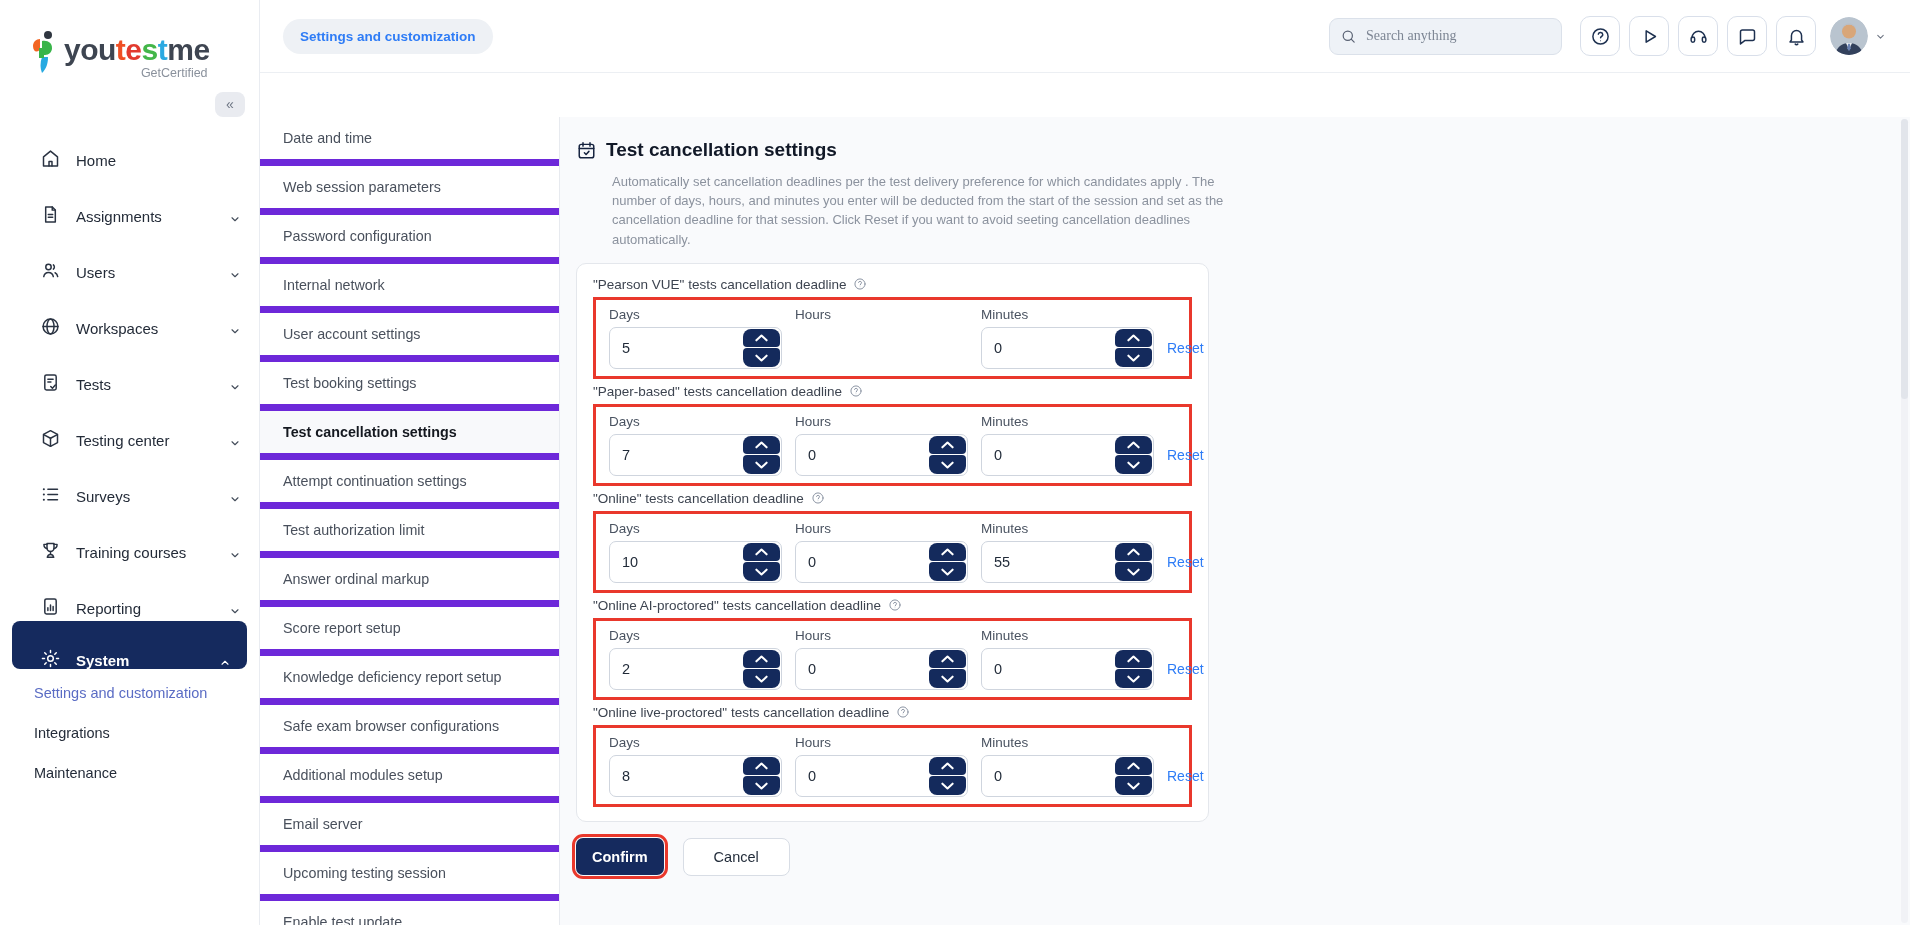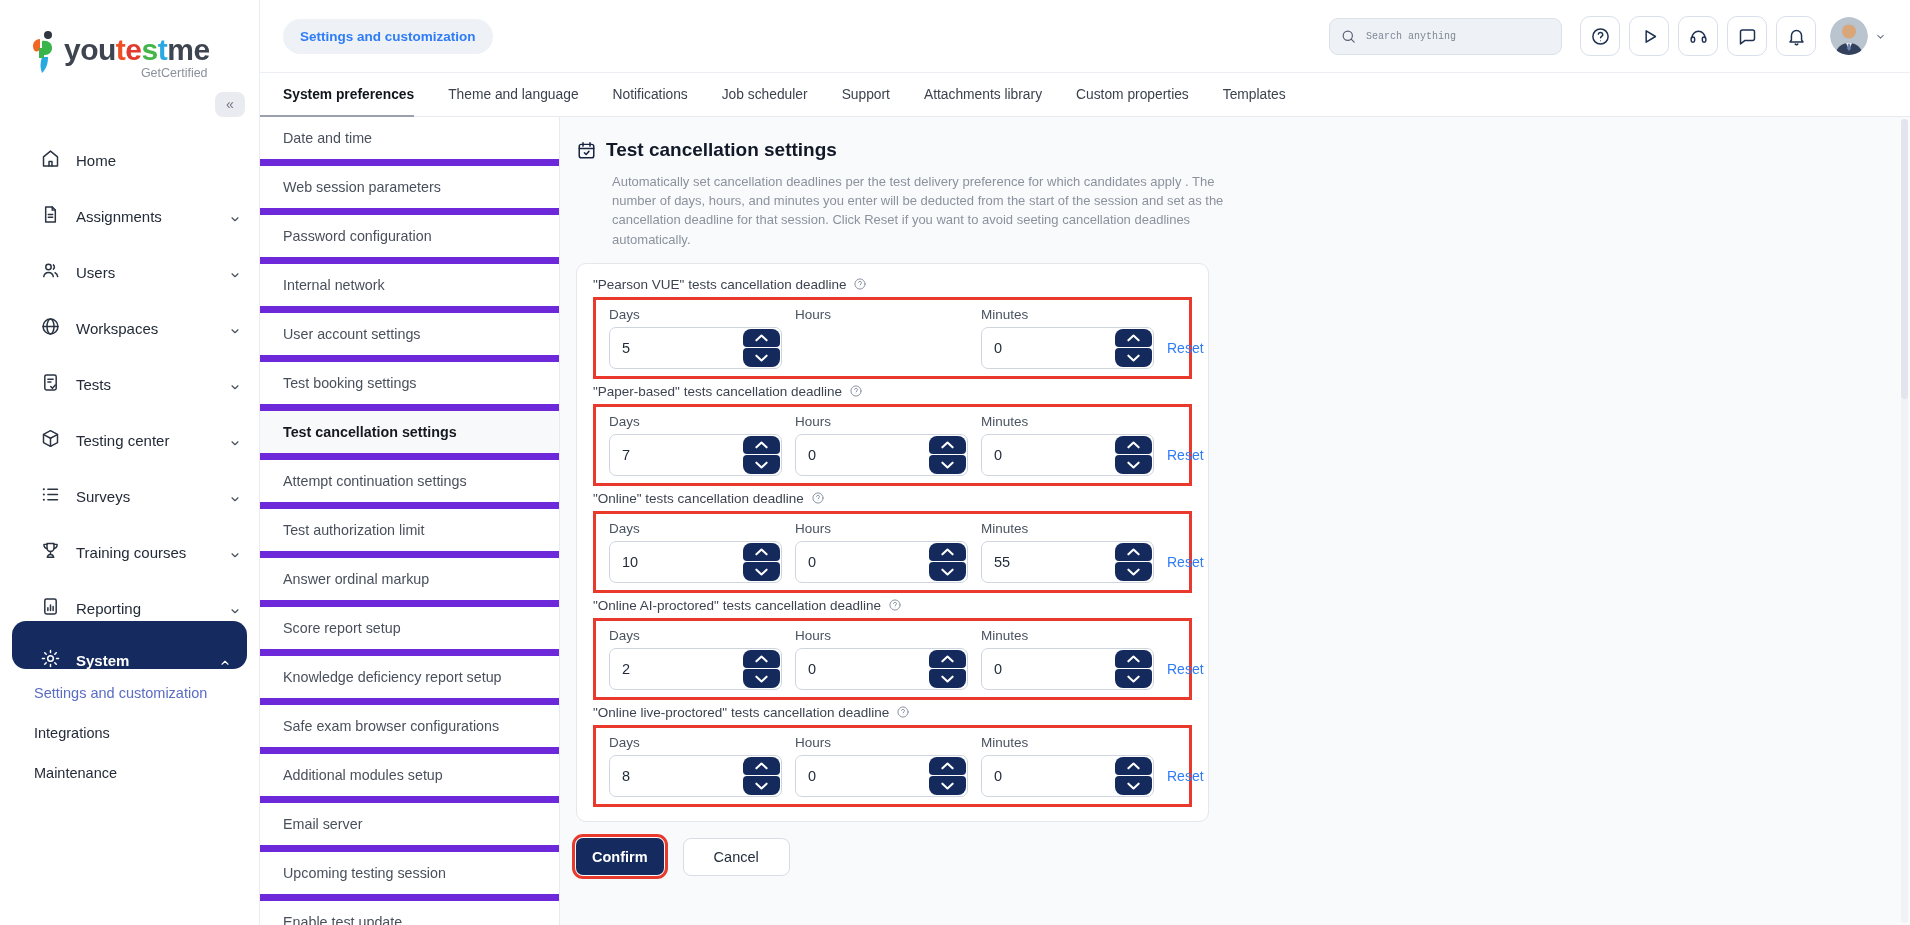--- a/index.html
+++ b/index.html
@@ -14,34 +14,34 @@
   .logo-mark { width:38px; height:50px; margin-top:4px; }
   .logo-text { font-size:30px; font-weight:700; letter-spacing:-0.5px; line-height:32px; }
   .logo-sub { font-size:12.5px; color:#8a919c; text-align:right; margin-top:0px; padding-right:2px; }
   .collapse-btn { position:absolute; right:14px; top:92px; width:30px; height:25px; background:#e9ebf0; color:#6e7684;
                   border:none; border-radius:8px; font-size:14px; line-height:25px; text-align:center; cursor:pointer; }
   .nav-item { height:56px; display:flex; align-items:flex-end; padding:0 18px 0 40px; cursor:pointer; color:#232b38; }
   .nav-icon { width:21px; height:21px; margin-right:15px; flex:0 0 auto; color:#2a3342; }
   .nav-icon svg, .ic svg { width:100%; height:100%; display:block; }
   .nav-label { font-size:15px; font-weight:500; }
   .nav-chev { width:12px; height:12px; margin-left:auto; color:#434c5a; }
-  .nav-item.active { margin:4px 12px; height:48px; border-radius:14px; background:#152a5e; color:#fff; padding:0 16px 0 28px; }
+  .nav-item.active { margin:4px 12px; height:48px; border-radius:8px; background:#152a5e; color:#fff; padding:0 16px 0 28px; }
   .nav-item.active .nav-icon, .nav-item.active .nav-chev { color:#fff; }
   .nav-item.active .nav-label { font-weight:700; }
   .nav-sub { height:40px; display:flex; align-items:center; padding-left:34px; font-size:14.5px; color:#242c39; cursor:pointer; }
   .nav-sub.active-sub { color:#5a6cc4; font-weight:500; }
 
   
   .topbar { position:absolute; left:260px; top:0; right:0; height:73px; background:#fff; border-bottom:1px solid #eceff3;
             display:flex; align-items:center; padding:0 24px 0 23px; z-index:2; }
   .page-badge { background:#eef1f5; color:#2e7cf6; font-size:13.5px; font-weight:600; border-radius:18px; padding:10px 17px; }
   .search-box { margin-left:auto; width:233px; height:37px; background:#eef2f7; border:1px solid #dbe1ea; border-radius:9px;
                 display:flex; align-items:center; padding:0 10px; }
   .search-ic { width:17px; height:17px; color:#596273; margin-right:9px; flex:0 0 auto; }
-  .search-box input { border:none; outline:none; background:transparent; font-family:Liberation Mono, monospace; font-size:10px; color:#7f1d1d; width:100%; }
+  .search-box input { border:none; outline:none; background:transparent; font-family:Liberation Serif, serif; font-size:14px; color:#7f1d1d; width:100%; }
   .search-box input::placeholder { color:#7d8694; }
   .icon-btn { width:40px; height:40px; border:1px solid #d9dfea; background:#fff; border-radius:10px; margin-left:9px;
               display:flex; align-items:center; justify-content:center; cursor:pointer; color:#1e3150; }
   .icon-btn:first-of-type { margin-left:18px; }
   .icon-btn .ic { width:21px; height:21px; }
   .avatar-wrap { display:flex; align-items:center; margin-left:14px; cursor:pointer; }
   .avatar { width:38px; height:38px; border-radius:50%; overflow:hidden; flex:0 0 auto; }
   .avatar svg { width:100%; height:100%; display:block; }
   .avatar-caret { width:11px; height:11px; color:#6b7280; margin-left:7px; }
 
@@ -330,30 +330,20 @@
           </svg>
         </span>
       <span class="avatar-caret ic" id="avatar-caret">
           <svg viewBox="0 0 24 24" fill="none" stroke="currentColor" stroke-width="2.2" stroke-linecap="round" stroke-linejoin="round">
             <path d="M6 9.5l6 6 6-6"></path>
           </svg>
         </span>
     </div>
   </header>
 
-  <div class="tabbar" id="tabbar">
-      <div class="tab active">System preferences</div>
-      <div class="tab">Theme and language</div>
-      <div class="tab">Notifications</div>
-      <div class="tab">Job scheduler</div>
-      <div class="tab">Support</div>
-      <div class="tab">Attachments library</div>
-      <div class="tab">Custom properties</div>
-      <div class="tab">Templates</div>
-    </div>
 
   <nav class="snav" id="snav">
       <div class="snav-item">Date and time</div>
       <div class="snav-item">Web session parameters</div>
       <div class="snav-item">Password configuration</div>
       <div class="snav-item">Internal network</div>
       <div class="snav-item">User account settings</div>
       <div class="snav-item">Test booking settings</div>
       <div class="snav-item active">Test cancellation settings</div>
       <div class="snav-item">Attempt continuation settings</div>

